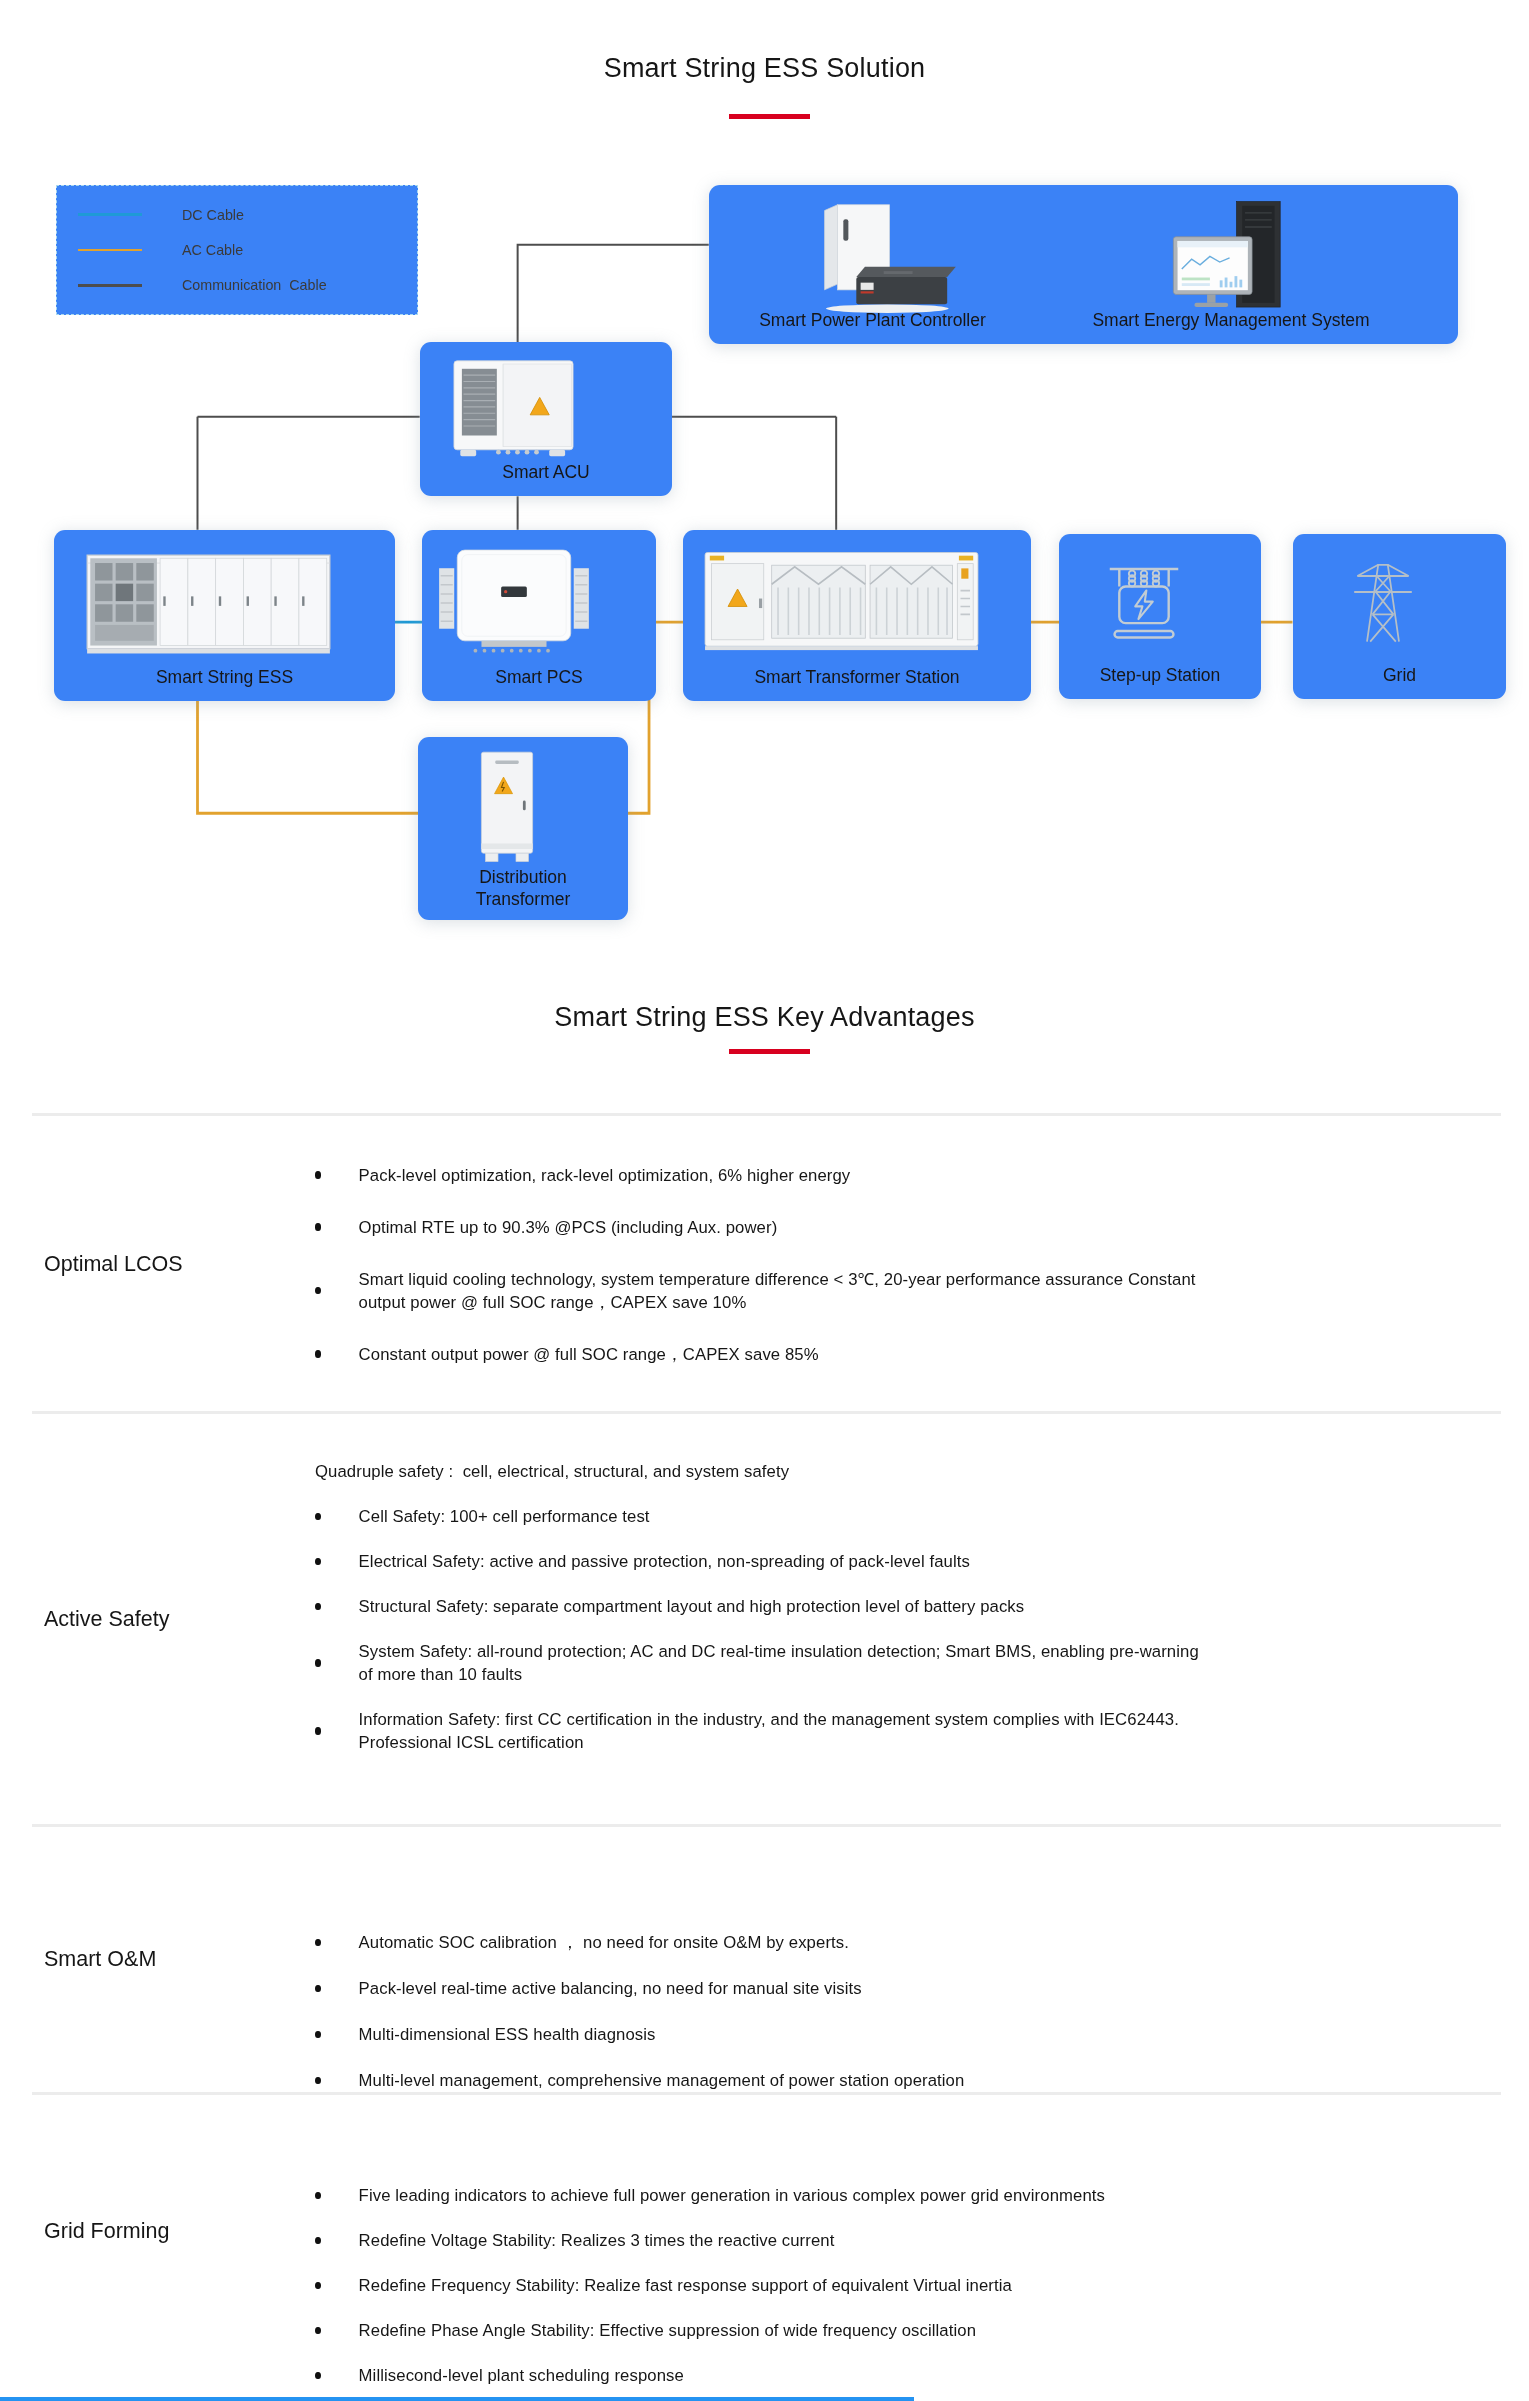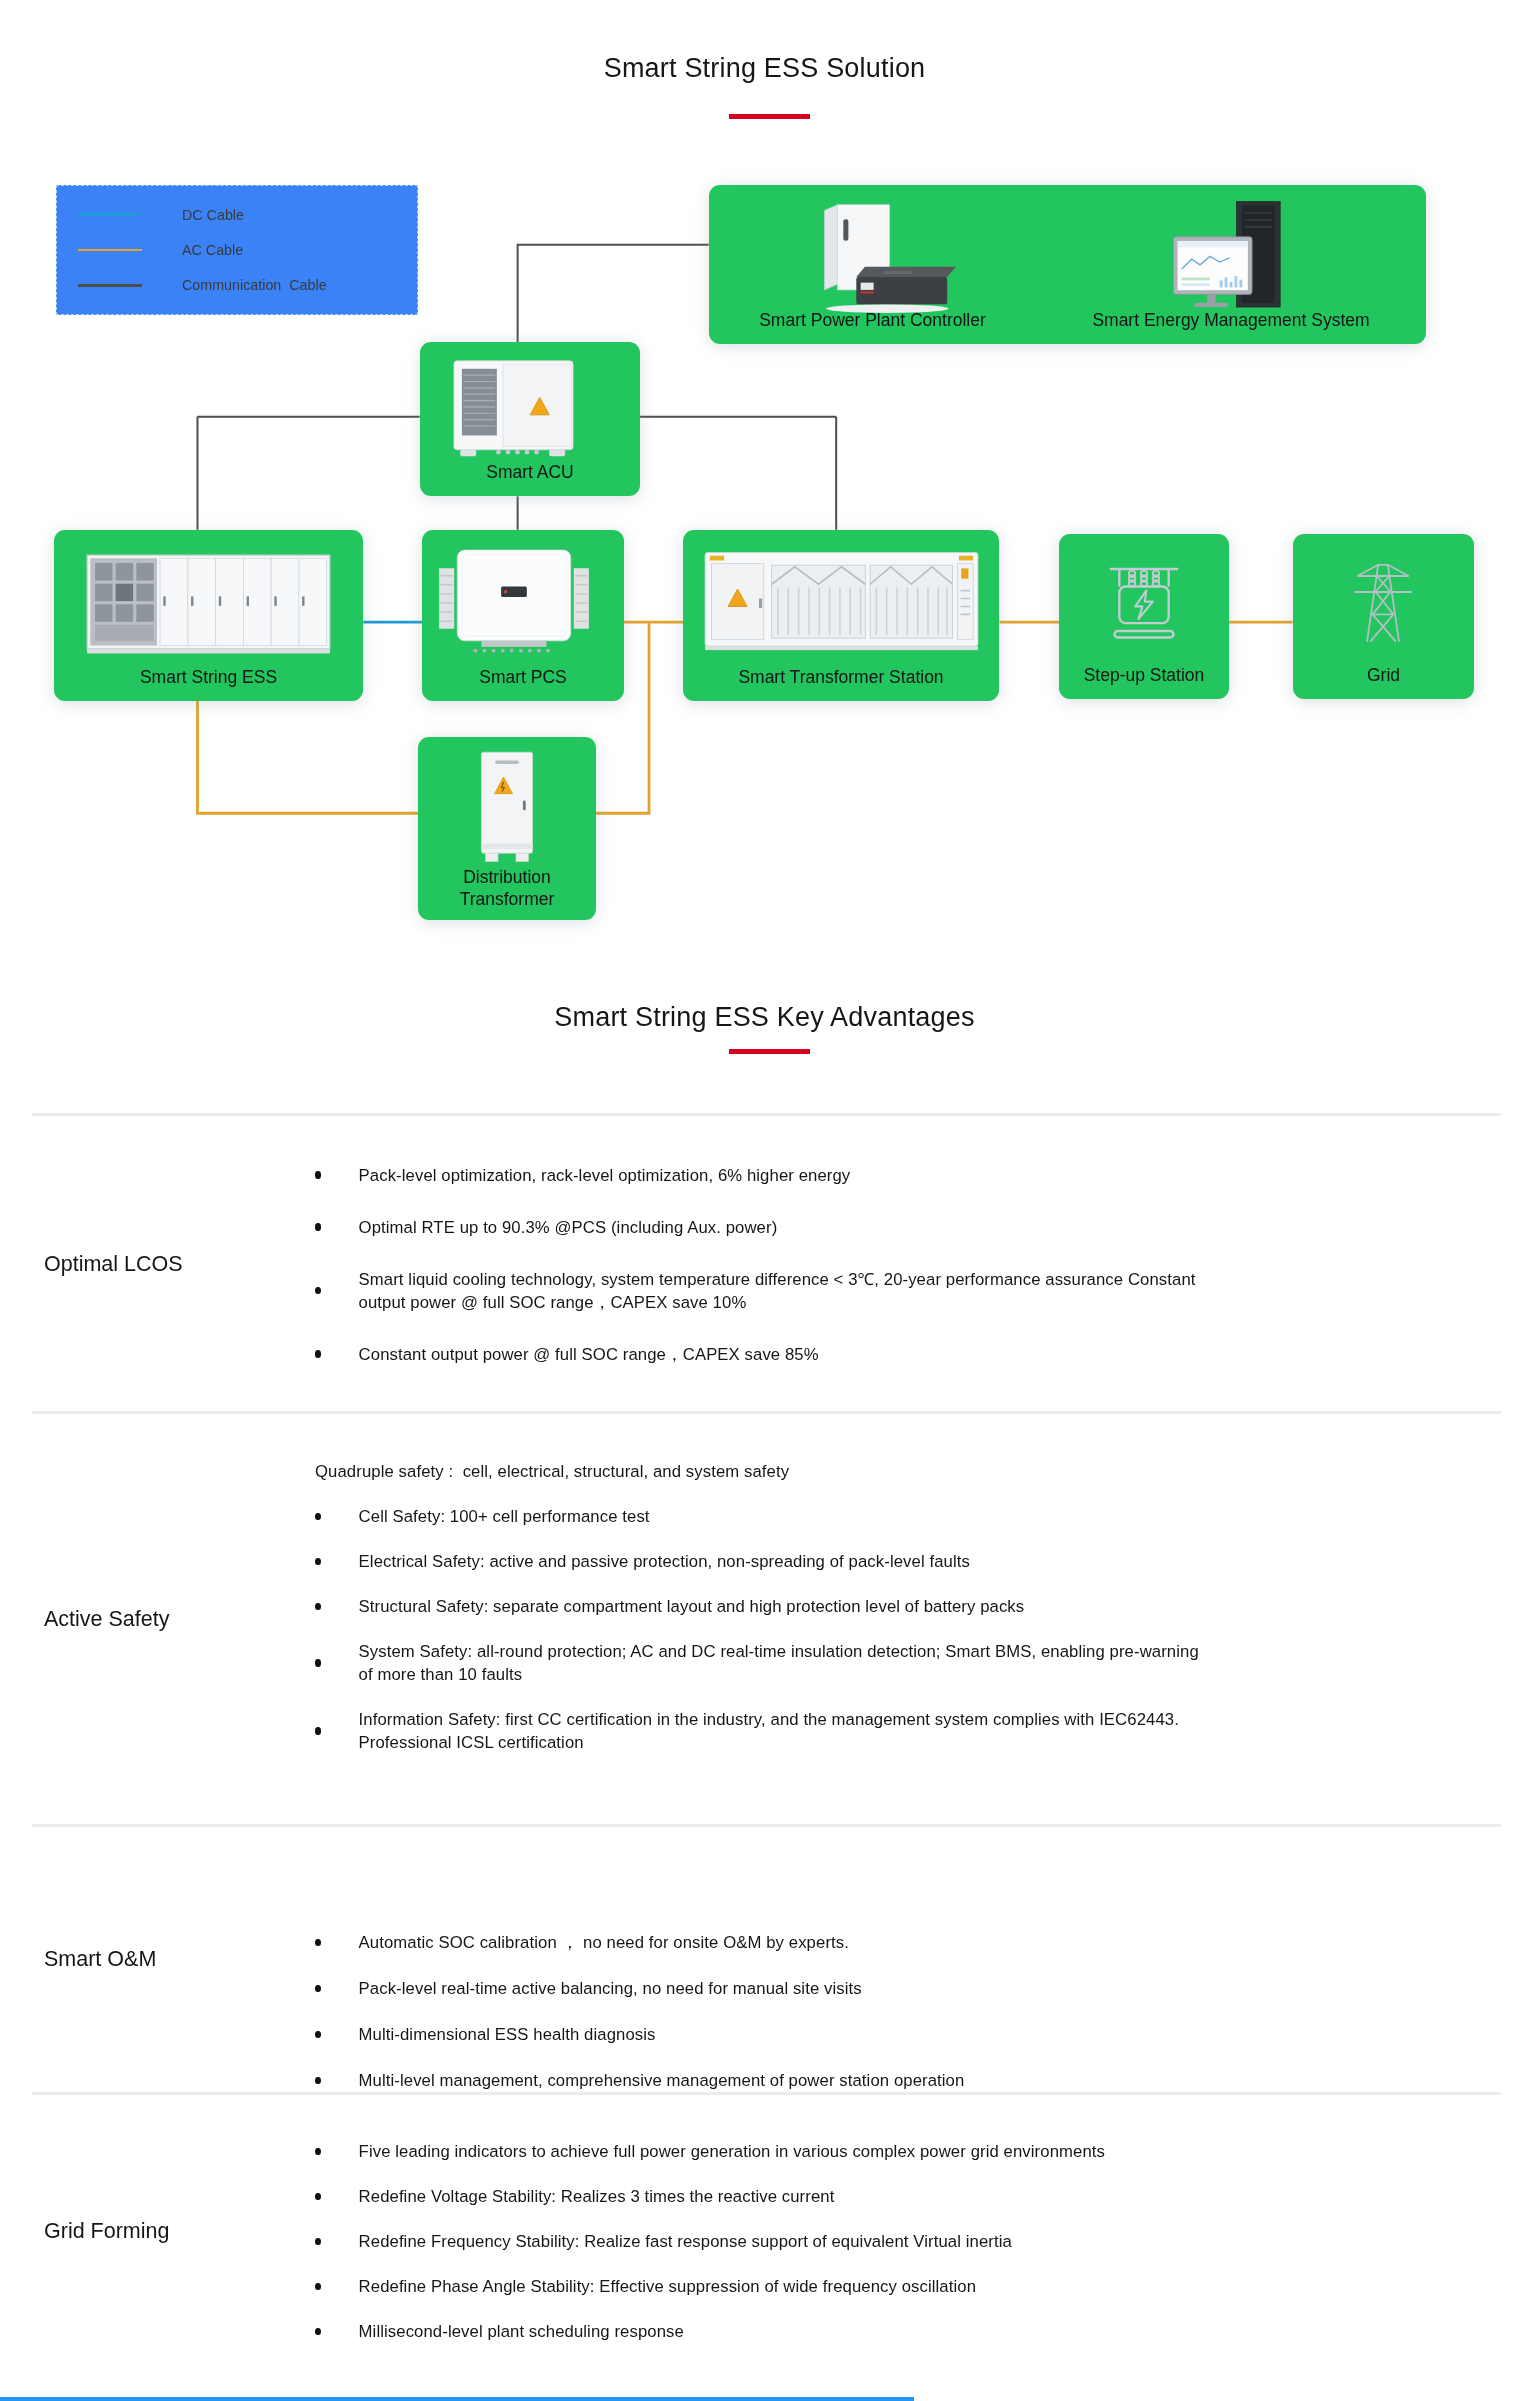--- a/index.html
+++ b/index.html
@@ -6,22 +6,22 @@
   #page{position:relative;width:1529px;height:2401px;background:#ffffff;overflow:hidden;
         font-family:"Liberation Sans", sans-serif;color:#141414;}
 
   
   .big-title{position:absolute;left:0;width:1529px;text-align:center;
              font-size:27px;font-weight:400;color:#161616;letter-spacing:0.2px;}
   .red-bar{position:absolute;width:81px;height:4.8px;background:#d8randomly;}
   .red-bar{background:#d8001f;}
 
   
-  .card{position:absolute;background:#22c55e;border-radius:11px;z-index:2;
-        box-shadow:0 2.4px 16px rgba(140,155,170,.30);}
+  .card{position:absolute;background:#3b82f6;border-radius:11px;z-index:2;
+        box-shadow:0 2.4px 16px rgba(140,155,170,.30);padding-left:32px;}
   .card-label{position:absolute;bottom:12.7px;left:0;right:0;text-align:center;
               font-size:17.5px;color:#161616;line-height:21.5px;white-space:pre-line;}
   .card-art{position:absolute;}
 
   
   #legend{position:absolute;left:56px;top:185px;width:362px;height:130px;z-index:2;
           background:#3b82f6;border:0.8px dashed #a9d8ef;box-sizing:border-box;
           display:flex;flex-direction:column;justify-content:space-around;padding:11px 0 11px 21px;}
   .legend-row{display:flex;align-items:center;}
   .legend-swatch{width:64px;height:2.4px;margin-right:40px;flex:none;}
@@ -35,21 +35,21 @@
 
   
   .divider{position:absolute;left:32px;width:1469px;height:3.2px;background:#ececec;}
   .adv-section{position:absolute;left:0;width:1529px;display:flex;box-sizing:border-box;}
   .adv-label{width:315px;padding-left:44px;box-sizing:border-box;display:flex;align-items:center;
              font-size:21.5px;color:#161616;flex:none;}
   .adv-content{flex:1;display:flex;flex-direction:column;padding-right:32px;box-sizing:border-box;}
   .sec0{top:1117px;height:295px;} .sec0 .adv-content{justify-content:center;gap:29px;}
   .sec1{top:1415px;height:409px;} .sec1 .adv-content{padding-top:45px;gap:22px;}
   .sec2{top:1827px;height:265px;} .sec2 .adv-content{padding-top:43px;gap:23px;justify-content:flex-end;}
-  .sec3{top:2096px;height:271px;} .sec3 .adv-content{padding-top:44px;gap:22px;}
+  .sec3{top:2096px;height:271px;} .sec3 .adv-content{padding-top:44px;gap:22px;margin-top:44px;}
   .bullet-row{display:flex;align-items:center;}
   .bullet-dot{width:5.6px;height:7.2px;border-radius:50%;background:#101010;flex:none;}
   .bullet-text{margin-left:38px;font-size:16.7px;line-height:23px;color:#161616;
                white-space:pre-wrap;letter-spacing:0.1px;}
   .intro-row{font-size:16.7px;line-height:23px;color:#161616;white-space:pre-wrap;letter-spacing:0.1px;}
 
   #bottom-bar{position:absolute;left:0;top:2397px;width:914px;height:4.8px;background:#2493f2;}
 </style>
 </head>
 <body>

